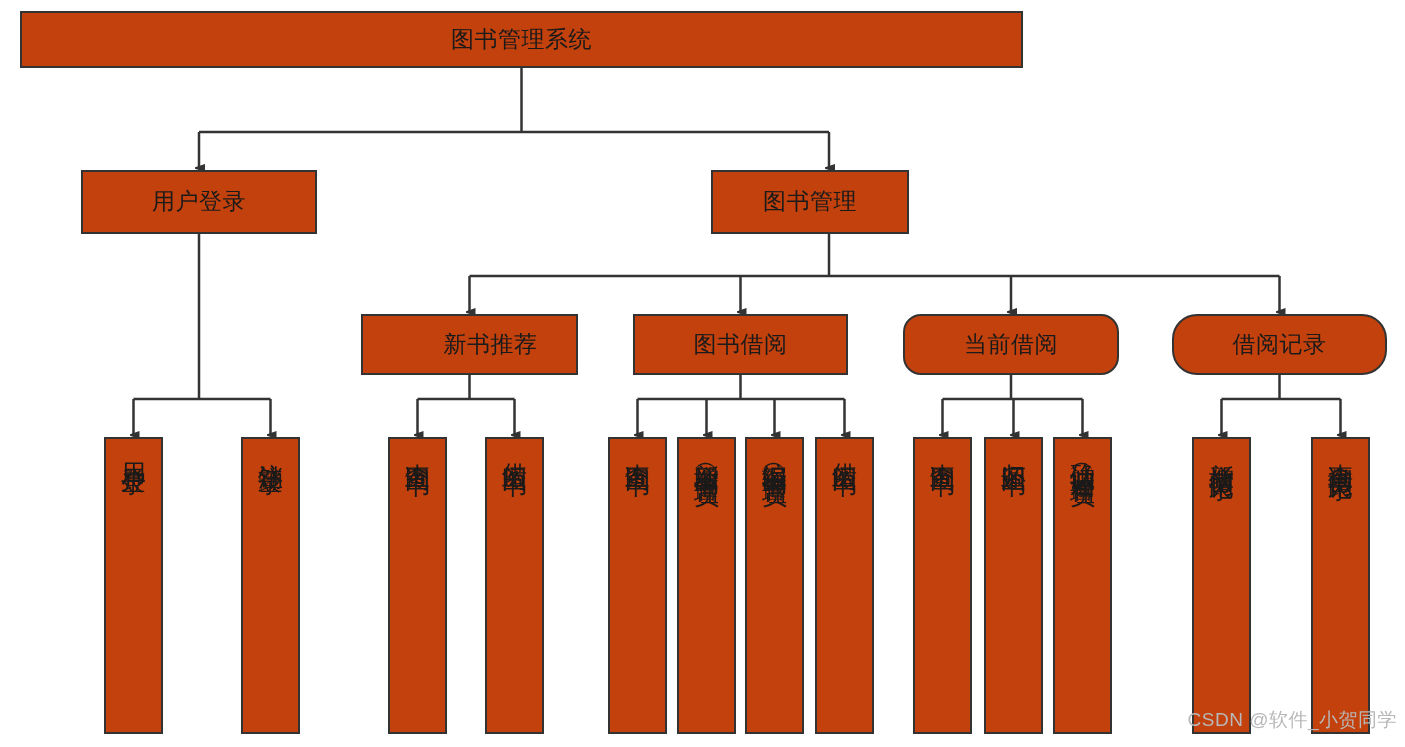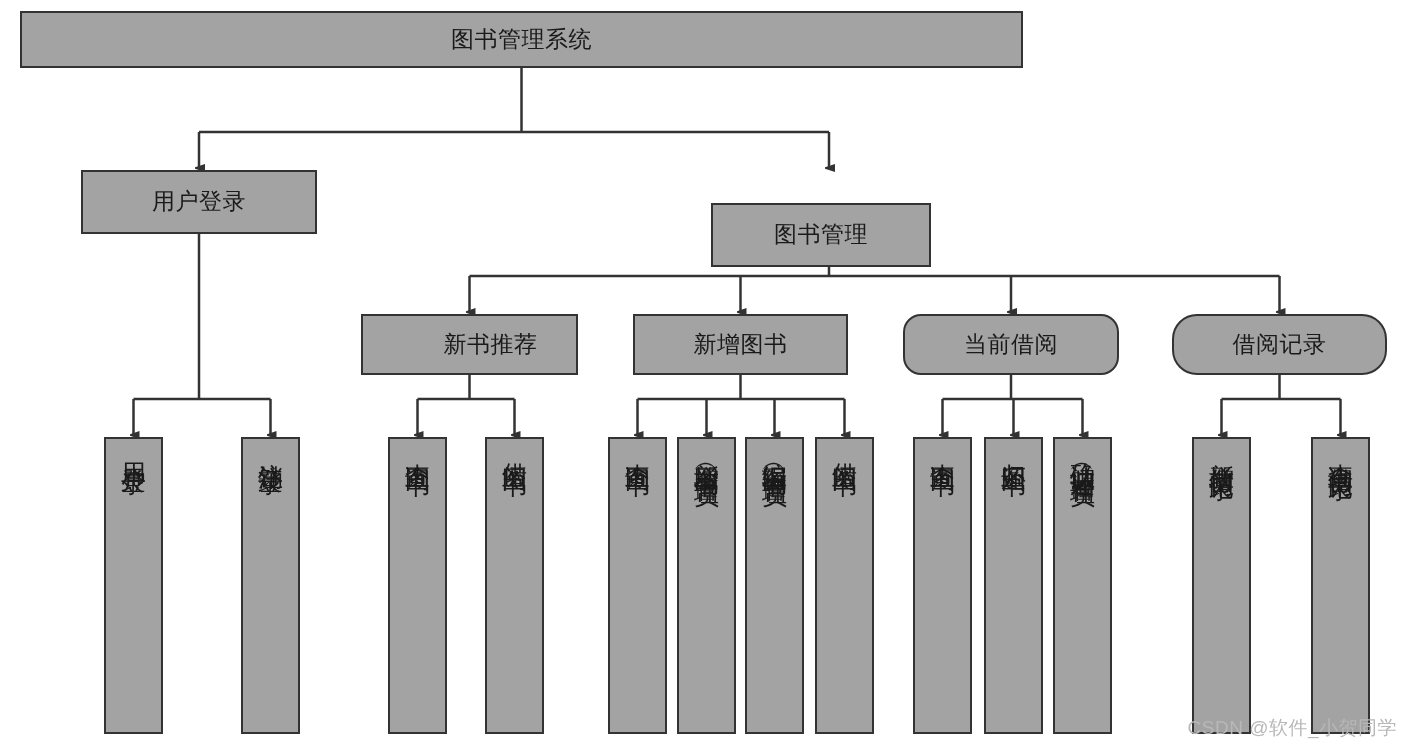--- a/index.html
+++ b/index.html
@@ -21,21 +21,21 @@
     position: absolute;
     left: 0;
     top: 0;
     width: 1405px;
     height: 747px;
     pointer-events: none;
   }
   .node {
     position: absolute;
     box-sizing: border-box;
-    background: #a3a3a3;
+    background: #c2410c;
     border: 2px solid #333333;
     display: flex;
     align-items: center;
     justify-content: center;
     color: #1a1a1a;
   }
   .node .label {
     display: block;
     text-align: center;
     line-height: 1.18;
@@ -53,21 +53,21 @@
     writing-mode: vertical-rl;
     text-orientation: upright;
     font-size: 25px;
     letter-spacing: 3px;
     line-height: 1;
     white-space: nowrap;
   }
   .watermark {
     position: absolute;
     right: 8px;
-    bottom: 6px;
+    bottom: 14px;
     font-size: 19px;
     color: #b8b8b8;
     letter-spacing: 0.5px;
     white-space: nowrap;
   }
 </style>
 </head>
 <body>
 
 <div id="canvas">
@@ -114,28 +114,28 @@
       </g>
   </svg>
 
   <div id="nodes-layer">
       <div class="node horiz" style="left: 20px; top: 11px; width: 1003px; height: 57px;">
         <span class="label">图书管理系统</span>
       </div>
       <div class="node horiz" style="left: 81px; top: 170px; width: 236px; height: 64px;">
         <span class="label">用户登录</span>
       </div>
-      <div class="node horiz" style="left: 711px; top: 170px; width: 220px; height: 64px; margin-top: 33px;">
+      <div class="node horiz" style="left: 711px; top: 170px; width: 198px; height: 64px;">
         <span class="label">图书管理</span>
       </div>
       <div class="node horiz" style="left: 361px; top: 314px; width: 217px; height: 61px; padding-left: 42px;">
         <span class="label">新书推荐</span>
       </div>
       <div class="node horiz" style="left: 633px; top: 314px; width: 215px; height: 61px;">
-        <span class="label">新增图书</span>
+        <span class="label">图书借阅</span>
       </div>
       <div class="node horiz" style="left: 903px; top: 314px; width: 216px; height: 61px; border-radius: 18px;">
         <span class="label">当前借阅</span>
       </div>
       <div class="node horiz" style="left: 1172px; top: 314px; width: 215px; height: 61px; border-radius: 25px;">
         <span class="label">借阅记录</span>
       </div>
       <div class="node vert" style="left: 104px; top: 437px; width: 59px; height: 297px;">
         <span class="label">用户登录</span>
       </div>

